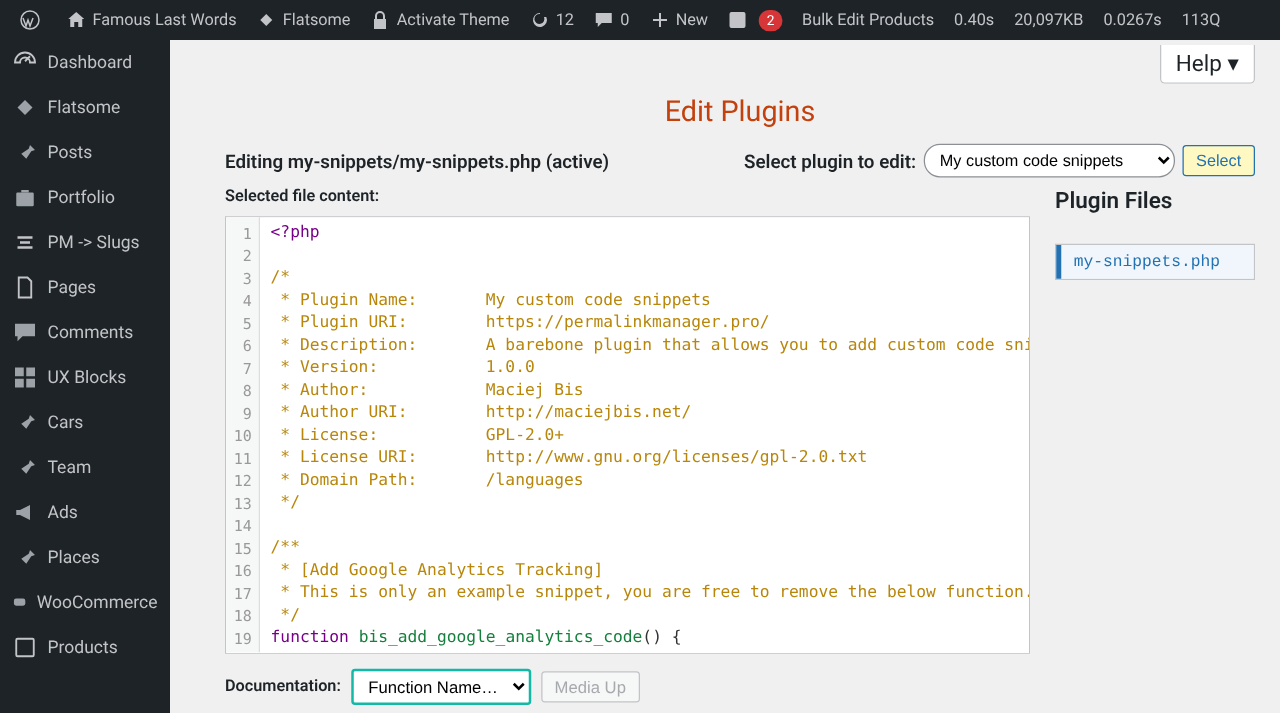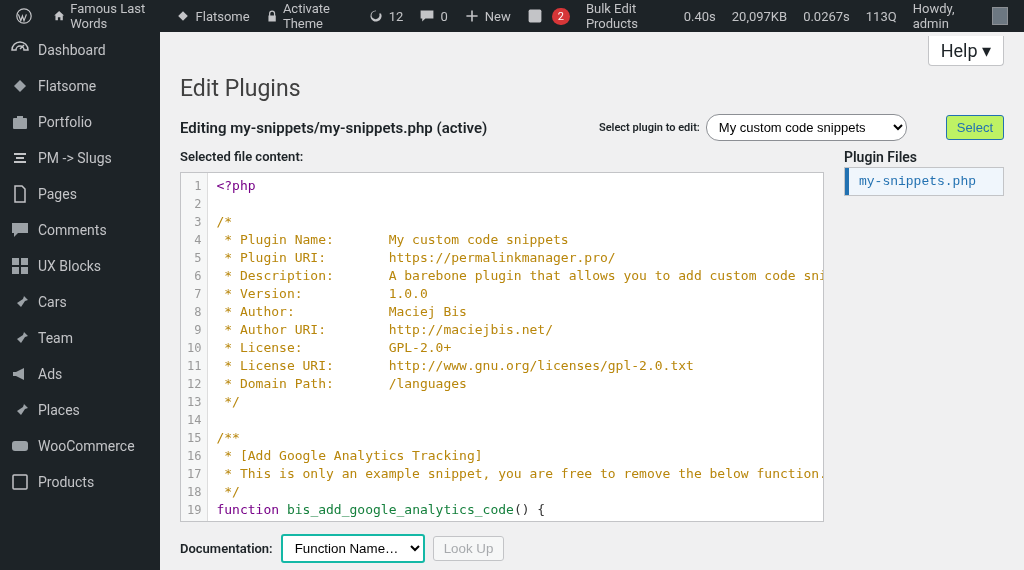--- a/index.html
+++ b/index.html
@@ -16,49 +16,49 @@
     background: #1d2327; color: #c3c4c7; display: flex; align-items: center;
     font-size: 13px; z-index: 100; padding: 0 8px;
   }
   .adminbar .ab-left { display: flex; align-items: center; gap: 0; }
   .adminbar .ab-item { display: flex; align-items: center; padding: 0 8px; height: 32px; color: #c3c4c7; cursor: pointer; }
   .adminbar .ab-item svg { width: 16px; height: 16px; fill: #c3c4c7; margin-right: 5px; }
   .adminbar .ab-right { margin-left: auto; display: flex; align-items: center; }
   .badge-red { background:#d63638; color:#fff; border-radius:9px; padding:0 6px; font-size:11px; margin-left:4px; line-height:17px; height:17px; display:inline-block;}
   
   .sidebar {
-    position: fixed; top: 32px; bottom: 0; left: 0; width: 160px;
+    position: fixed; top: 32px; bottom: 0; left: 0; width: 136px;
     background: #1d2327; color: #c3c4c7; overflow-y: auto;
   }
   .menu-item { display: flex; align-items: center; padding: 8px 10px; cursor: pointer; color: #c3c4c7; font-size: 14px; }
   .menu-item .mi-icon { width: 20px; height: 20px; margin-right: 8px; display: inline-flex; align-items: center; justify-content: center; fill: #9ca2a7; }
   
   .content { margin-left: 160px; margin-top: 32px; padding: 0 20px 40px; min-height: calc(100vh - 32px); overflow-y: auto; height: calc(100vh - 32px); }
   .help-tab-wrap { display:flex; justify-content:flex-end; margin-top:4px;}
   .help-tab { border:1px solid #c3c4c7; border-top:none; background:#fff; padding:4px 12px; font-size:18px; border-radius:0 0 4px 4px; cursor:pointer;}
-  h1.page-title { font-size: 23px; font-weight: 400; padding: 9px 0 4px; color:#404040; }
+  h1.page-title { font-size: 23px; font-weight: 400; padding: 9px 0 4px; color:#c2410c;text-align:center; }
   .subheader-row { display:flex; justify-content:space-between; align-items:center; margin: 8px 0; }
   .subheader-row .editing { font-size:15px; font-weight:600; }
   .plugin-select-row { display:flex; align-items:center; gap:6px; }
-  .plugin-select-row label { font-weight:600; font-size:11px; }
+  .plugin-select-row label { font-weight:600; font-size:15px; }
   .plugin-select-row select { padding:4px 24px 4px 8px; border:1px solid #8c8f94; border-radius:13px; background:#fff; font-size:13px; min-width:180px;}
-  .plugin-select-row button { padding:4px 10px; border:1px solid #2271b1; border-radius:3px; background:#bef264; color:#2271b1; font-size:13px; cursor:pointer;margin-left:33px;}
+  .plugin-select-row button { padding:4px 10px; border:1px solid #2271b1; border-radius:3px; background:#fef9c3; color:#2271b1; font-size:13px; cursor:pointer;}
   .editor-layout { display:flex; gap:0; }
   .editor-left { flex:1; min-width:0; }
   .selected-label { font-weight:600; font-size:13px; margin-bottom:8px; display:block;}
   .code-editor { border:1px solid #c3c4c7; background:#fff; height:350px; overflow:auto; font-family:Consolas,Monaco,monospace; font-size:13px; display:flex; }
   .gutter { background:#f6f7f7; color:#999; text-align:right; padding:4px 6px; user-select:none; border-right:1px solid #ddd;}
   .gutter div { height:18px; line-height:18px; font-size:12px;}
   .code { padding:4px 8px; white-space:pre; line-height:18px; color:#333; }
   .code .line { height:18px; }
   .c-comment { color:#b8860b; } 
   .c-keyword { color:#708; }
   .c-def { color:#15803d; }
   .editor-right { width:160px; margin-left:20px; }
-  .editor-right h2 { font-size:14px; font-weight:600; margin-bottom:2px;}
+  .editor-right h2 { font-size:18px; font-weight:600; margin-bottom:24px;}
   .file-list { border:1px solid #c3c4c7; background:#fff;font-family:Liberation Mono, monospace; }
   .file-list .file { padding:6px 10px; border-left:4px solid #2271b1; color:#2271b1; font-size:13px; cursor:pointer; background:#f0f6fc;}
   .doc-row { display:flex; align-items:center; gap:8px; margin-top:12px; }
   .doc-row label { font-weight:600; }
   .doc-row select { padding:4px 8px; border:2px solid #14b8a6; border-radius:3px; background:#fff; }
   .doc-row button { padding:4px 10px; border:1px solid #c3c4c7; border-radius:3px; background:#f6f7f7; color:#a7aaad; cursor:not-allowed;}
   .notice { margin-top:12px; border:1px solid #dba617; border-left:4px solid #dba617; background:#fff; padding:10px 12px; font-size:13px;}
   .avatar-box { width:18px; height:18px; background:#6c7781; border:1px solid #8c8f94; margin-left:6px;}
 </style>
 </head>
@@ -123,44 +123,46 @@
     <div class="ab-item">
         <span>20,097KB</span>
       </div>
     <div class="ab-item">
         <span>0.0267s</span>
       </div>
     <div class="ab-item">
         <span>113Q</span>
       </div>
   </div>
-  <div class="ab-right">
-    <div class="ab-item">
-        <span>Howdy, admin</span>
-        <span class="avatar-box"></span>
-      </div>
-  </div>
 </div>
 
 <div class="sidebar" id="sidebar">
     <div class="menu-item">
       <span class="mi-icon">
         <svg viewBox="0 0 20 20">
           <path d="M10 2a8 8 0 00-8 8h4a4 4 0 118 0h4a8 8 0 00-8-8zm0 7l4-4" stroke="currentColor" fill="none" stroke-width="1.5"></path>
         </svg>
       </span>
       <span>Dashboard</span>
     </div>
     <div class="menu-item">
       <span class="mi-icon">
         <svg viewBox="0 0 20 20">
           <path d="M4 10l6-6 6 6-6 6z"></path>
         </svg>
       </span>
       <span>Flatsome</span>
+    </div>
+    <div class="menu-item">
+      <span class="mi-icon">
+        <svg viewBox="0 0 20 20">
+          <path d="M12 2l6 6-3 1-4 6-2-2-5 5 5-5-2-2 6-4 1-3z"></path>
+        </svg>
+      </span>
+      <span>Posts</span>
     </div>
     <div class="menu-item">
       <span class="mi-icon">
         <svg viewBox="0 0 20 20">
           <rect x="3" y="6" width="14" height="11" rx="1"></rect>
           <path d="M7 6V4h6v2"></path>
         </svg>
       </span>
       <span>Portfolio</span>
     </div>
@@ -287,21 +289,21 @@
             <div>17</div>
             <div>18</div>
             <div>19</div>
             <div>20</div>
           </div>
         <div class="code" id="code"><div class="line"><span class="c-keyword">&lt;?php</span></div><div class="line"><span></span></div><div class="line"><span class="c-comment">/*</span></div><div class="line"><span class="c-comment"> * Plugin Name:       My custom code snippets</span></div><div class="line"><span class="c-comment"> * Plugin URI:        https://permalinkmanager.pro/</span></div><div class="line"><span class="c-comment"> * Description:       A barebone plugin that allows you to add custom code snippets to your WordPress website</span></div><div class="line"><span class="c-comment"> * Version:           1.0.0</span></div><div class="line"><span class="c-comment"> * Author:            Maciej Bis</span></div><div class="line"><span class="c-comment"> * Author URI:        http://maciejbis.net/</span></div><div class="line"><span class="c-comment"> * License:           GPL-2.0+</span></div><div class="line"><span class="c-comment"> * License URI:       http://www.gnu.org/licenses/gpl-2.0.txt</span></div><div class="line"><span class="c-comment"> * Domain Path:       /languages</span></div><div class="line"><span class="c-comment"> */</span></div><div class="line"><span></span></div><div class="line"><span class="c-comment">/**</span></div><div class="line"><span class="c-comment"> * [Add Google Analytics Tracking]</span></div><div class="line"><span class="c-comment"> * This is only an example snippet, you are free to remove the below function.</span></div><div class="line"><span class="c-comment"> */</span></div><div class="line"><span class="c-keyword">function </span><span class="c-def">bis_add_google_analytics_code</span><span>() {</span></div><div class="line"><span class="c-keyword">    ?&gt;</span></div></div>
       </div>
       <div class="doc-row">
         <label>Documentation:</label>
         <select><option>Function Name…</option></select>
-        <button>Look Up</button>
+        <button>Media Up</button>
       </div>
       <div class="notice">
         
       </div>
 
     </div>
     <div class="editor-right">
       <h2>Plugin Files</h2>
       <div class="file-list">
         <div class="file">my-snippets.php</div>

